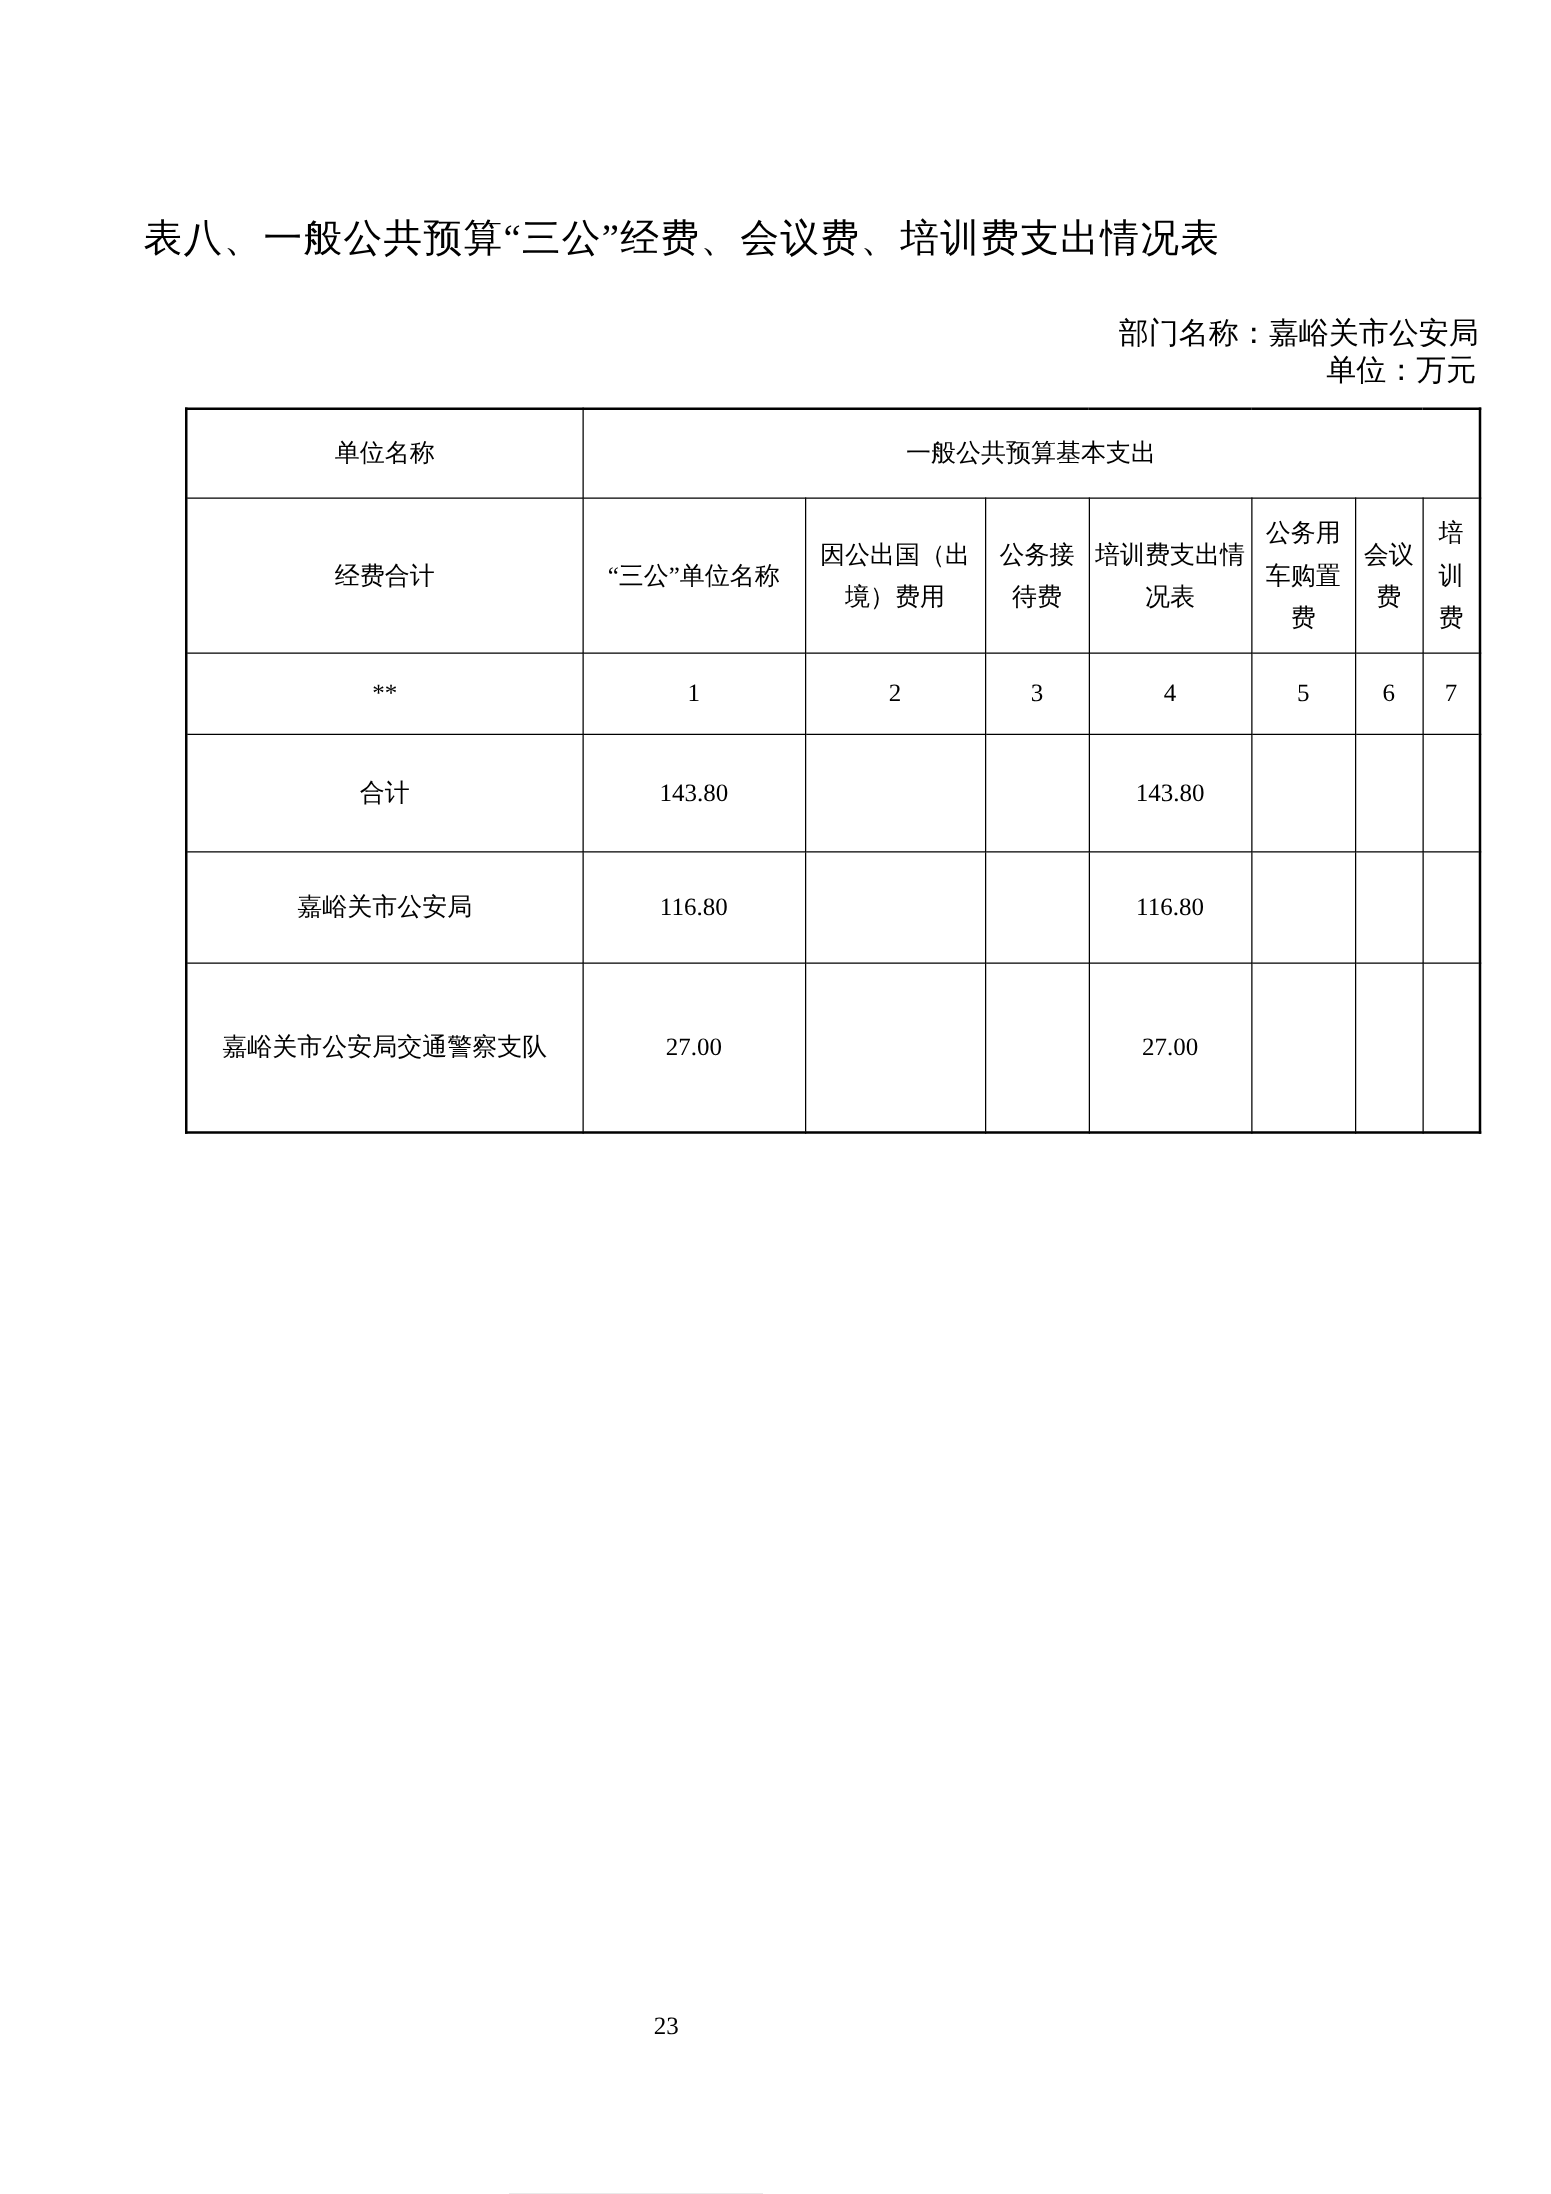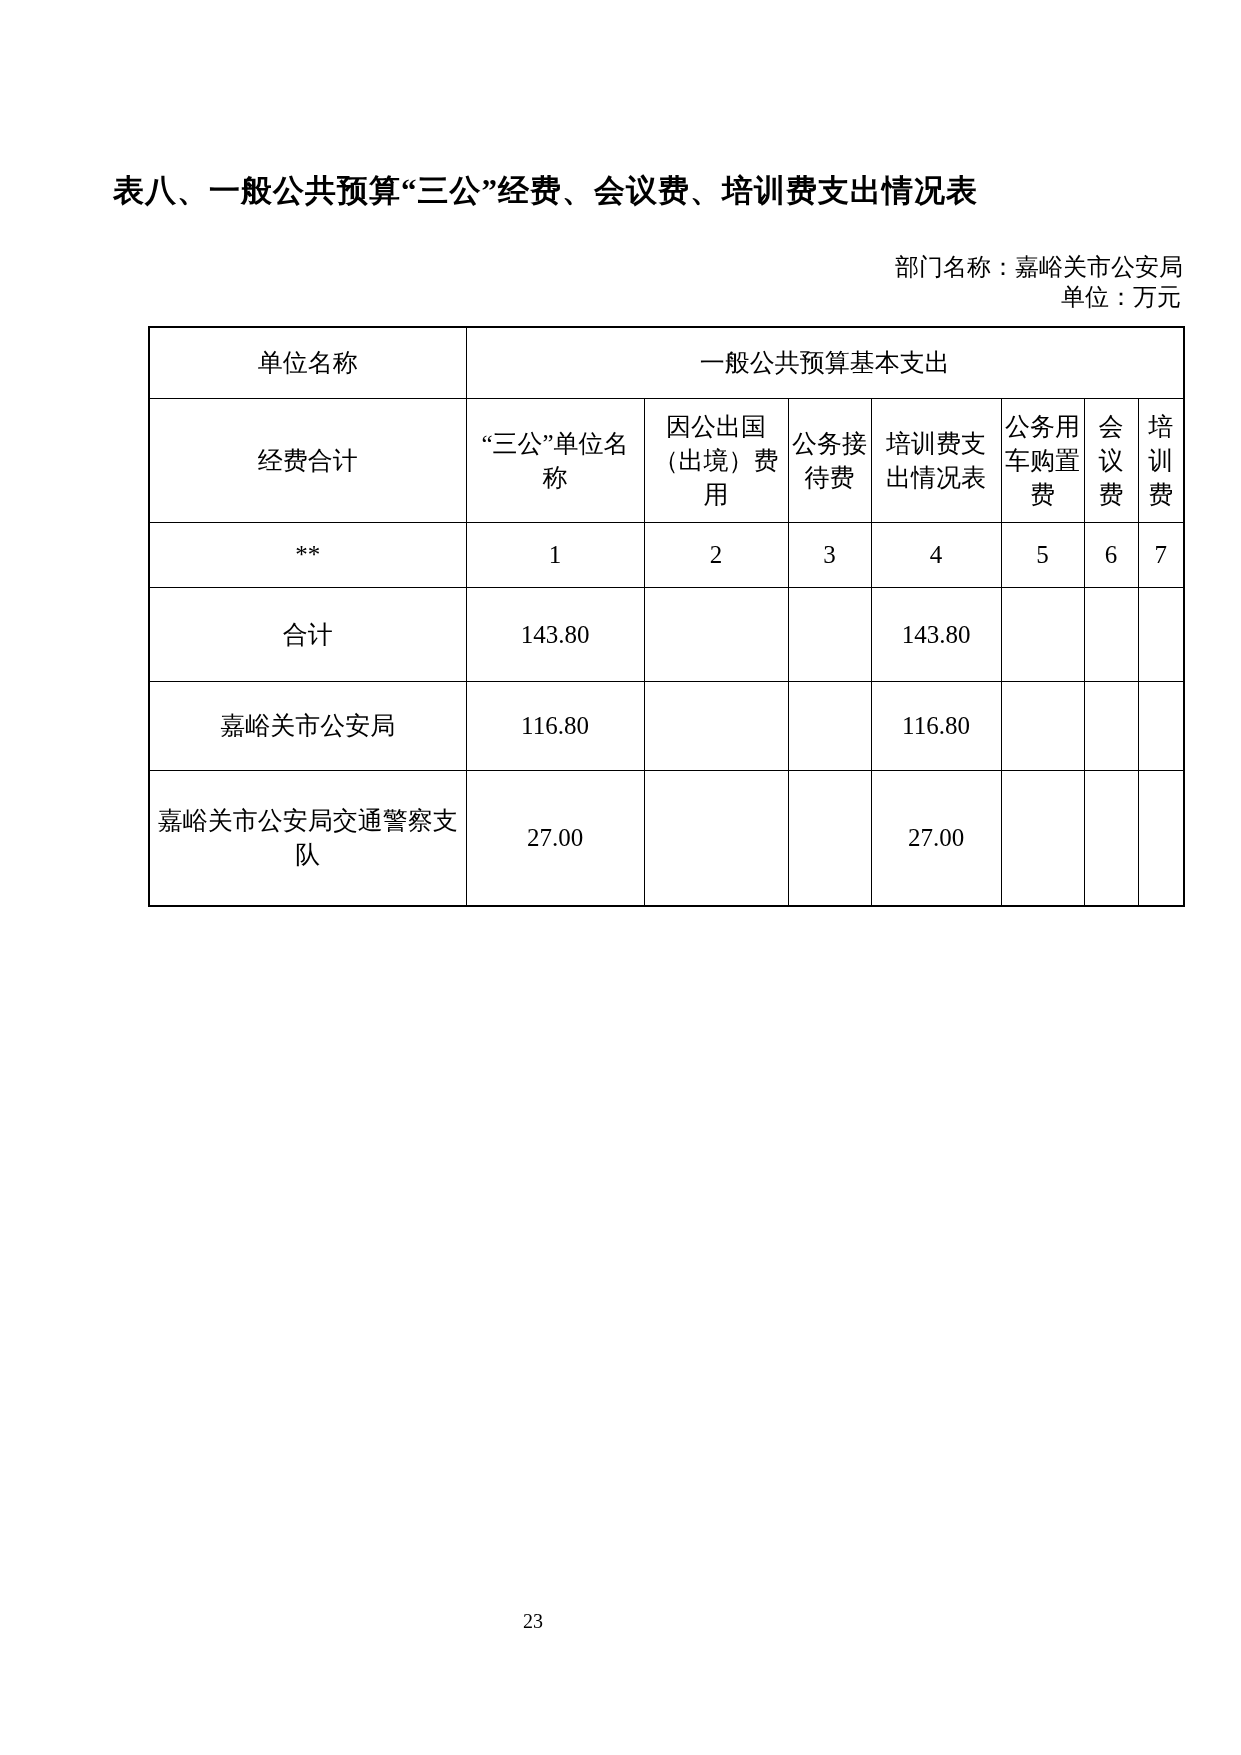--- a/index.html
+++ b/index.html
@@ -14,21 +14,21 @@
     height: 1755px;
     margin: 0 auto;
     background: #ffffff;
     overflow: hidden;
   }
   .title {
     padding-top: 168px;
     width: 1091px;
     text-align: center;
     font-size: 31px;
-    font-weight: bold;
+    font-weight: normal;
     letter-spacing: 1px;
     line-height: 46px;
   }
   .meta-row {
     width: 1035px;
     margin: 38px 0 0 148px;
     display: flex;
     justify-content: space-between;
     align-items: flex-end;
     font-size: 24px;
@@ -39,21 +39,21 @@
   .meta-right { padding-right: 2px; margin-left: 24px; }
   table.budget {
     margin: 14px 0 0 148px;
     width: 1035px;
     border-collapse: collapse;
     table-layout: fixed;
     border: 2px solid #000;
   }
   table.budget td {
     border: 1px solid #000;
-    font-size: 25px;
+    font-size: 20px;
     text-align: center;
     vertical-align: middle;
     padding: 2px 3px;
     line-height: 34px;
     overflow: hidden;
   }
   tr.r1 td { height: 66px; }
   tr.r2 td { height: 119px; }
   tr.r3 td { height: 60px; }
   tr.r4 td { height: 89px; font-family: Liberation Serif, serif; }

